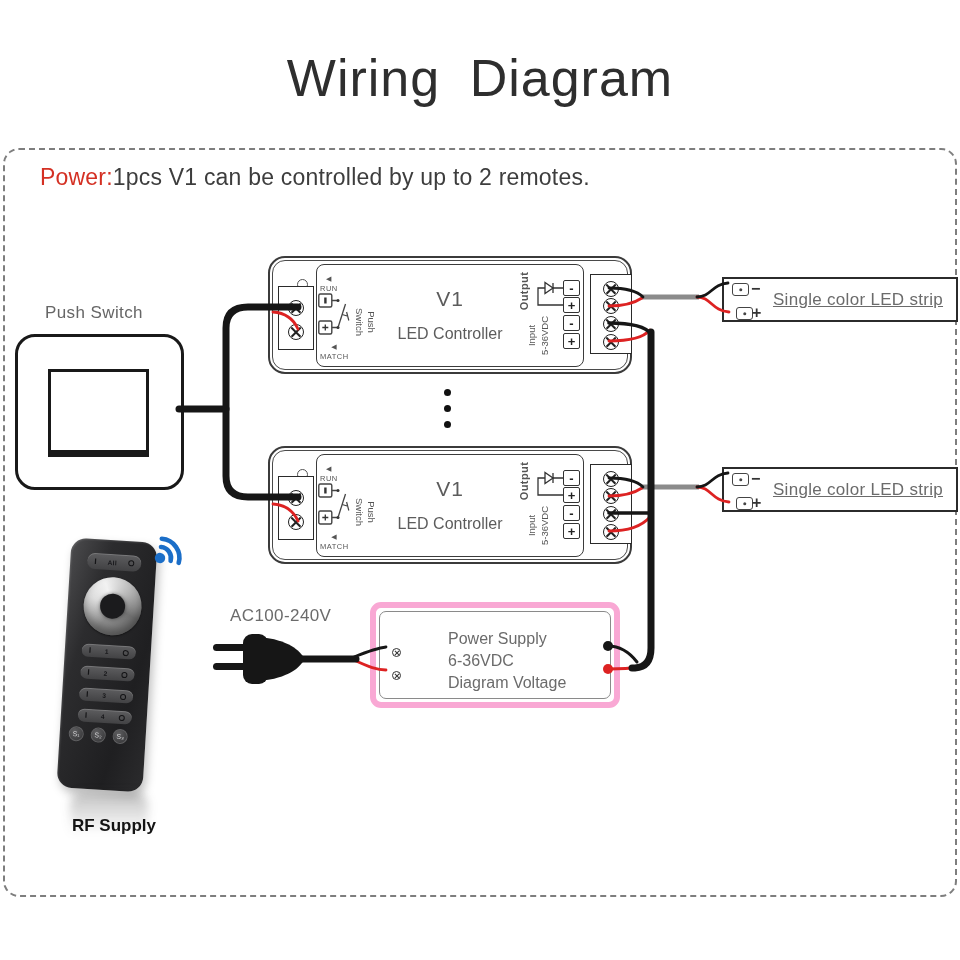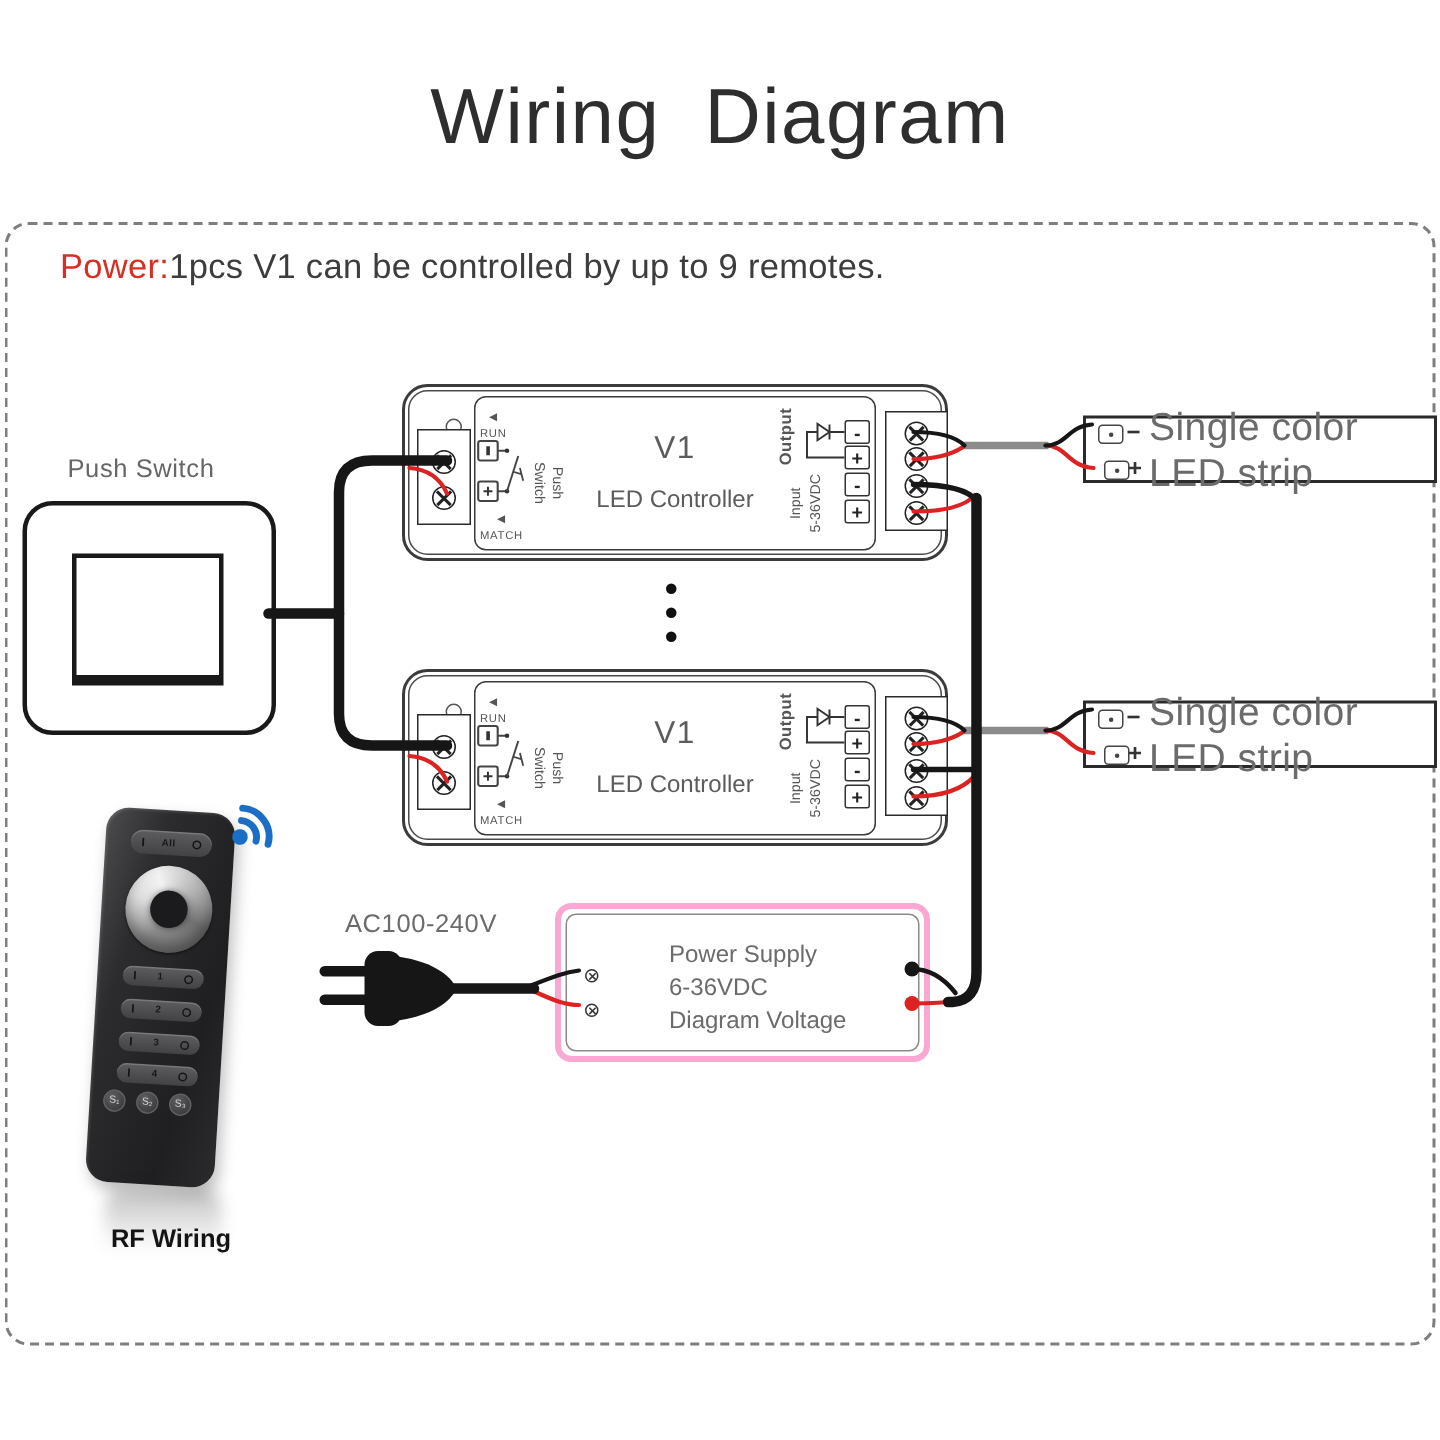--- a/index.html
+++ b/index.html
@@ -60,25 +60,25 @@
   .dot3{position:absolute;left:444px;width:7px;height:7px;border-radius:50%;background:#111;}
 
   
   .strip{position:absolute;left:722px;width:236px;height:45px;border:2px solid #2b2b2b;background:#fff;box-sizing:border-box;}
   .s1{top:277px;} .s2{top:467px;}
   .pad{position:absolute;width:15px;height:11px;border:1.5px solid #444;border-radius:3px;background:#fff;}
   .pad::after{content:'';position:absolute;left:50%;top:50%;width:3.5px;height:3.5px;border-radius:50%;
               background:#444;transform:translate(-50%,-50%);}
   .polar{position:absolute;font-size:16px;font-weight:bold;color:#333;line-height:1;}
   .strip-label{position:absolute;left:42px;right:6px;top:0;bottom:0;display:flex;align-items:center;
-               justify-content:center;font-size:26px;color:var(--label-gray,#6b6b6b);letter-spacing:.3px;}
+               justify-content:center;font-size:17px;color:var(--label-gray,#6b6b6b);letter-spacing:.3px;text-decoration:underline;}
 
   
   .psu{position:absolute;left:370px;top:602px;width:250px;height:106px;
-       border:4px solid #f9a8d4;border-radius:11px;background:#fff;box-sizing:border-box;}
+       border:6px solid #f9a8d4;border-radius:11px;background:#fff;box-sizing:border-box;}
   .psu-inner{position:absolute;inset:3px;border:1px solid #8a8a8a;border-radius:7px;}
   .psu-text{position:absolute;left:72px;top:20px;font-size:16px;line-height:22px;color:var(--label-gray,#6b6b6b);}
   .psu-screw{position:absolute;width:9px;height:9px;border:1.4px solid #333;border-radius:50%;background:#fff;box-sizing:border-box;}
   .psu-screw::before,.psu-screw::after{content:'';position:absolute;left:50%;top:50%;width:6px;height:1.1px;background:#333;}
   .psu-screw::before{transform:translate(-50%,-50%) rotate(45deg);}
   .psu-screw::after{transform:translate(-50%,-50%) rotate(-45deg);}
   .ac-label{position:absolute;left:230px;top:606px;font-size:17px;color:var(--label-gray,#6b6b6b);letter-spacing:.4px;}
 
   
   .remote{position:absolute;left:64px;top:540px;width:86px;height:250px;transform:rotate(3.5deg);
@@ -117,21 +117,21 @@
   .wifi .fill{fill:var(--wifi-blue,#1b6ec8);}
 </style>
 </head>
 <body>
 
 <div class="canvas">
 
   <div class="title">Wiring Diagram</div>
   <div class="frame"></div>
   <div class="note">
-    <span class="red">Power:</span><span>1pcs V1 can be controlled by up to 9 remotes.</span>
+    <span class="red">Power:</span><span>1pcs V1 can be controlled by up to 2 remotes.</span>
   </div>
 
   <div class="ps-label">Push Switch</div>
   <div class="ps-box">
     <div class="ps-inner"></div>
   </div>
 
   <div class="controller c1">
     <div class="shell"></div>
     <div class="shell2"></div>
@@ -296,21 +296,21 @@
     <div class="pill" style="top:170px;height:13px;">
       <span class="ion">I</span>
       <span class="ctr">4</span>
       <span class="oring"></span>
     </div>
     <div class="sbtn" style="left:9px;">S₁</div>
     <div class="sbtn" style="left:31px;">S₂</div>
     <div class="sbtn" style="left:53px;">S₃</div>
   </div>
   <div class="reflection"></div>
-  <div class="rf-label">RF Wiring</div>
+  <div class="rf-label">RF Supply</div>
 
   <svg class="wifi" width="48" height="48" viewBox="0 0 48 48">
     <g transform="rotate(-35 14 36)">
       <circle class="fill" cx="14" cy="36" r="5.2"></circle>
       <path class="stroke" d="M21.1 27.6 A11 11 0 0 1 21.1 44.4" fill="none" stroke-width="4.6" stroke-linecap="round"></path>
       <path class="stroke" d="M26.5 21.3 A19 19 0 0 1 26.5 50.7" fill="none" stroke-width="4.6" stroke-linecap="round"></path>
     </g>
   </svg>
 
   <svg class="wires" width="960" height="960" viewBox="0 0 960 960">

